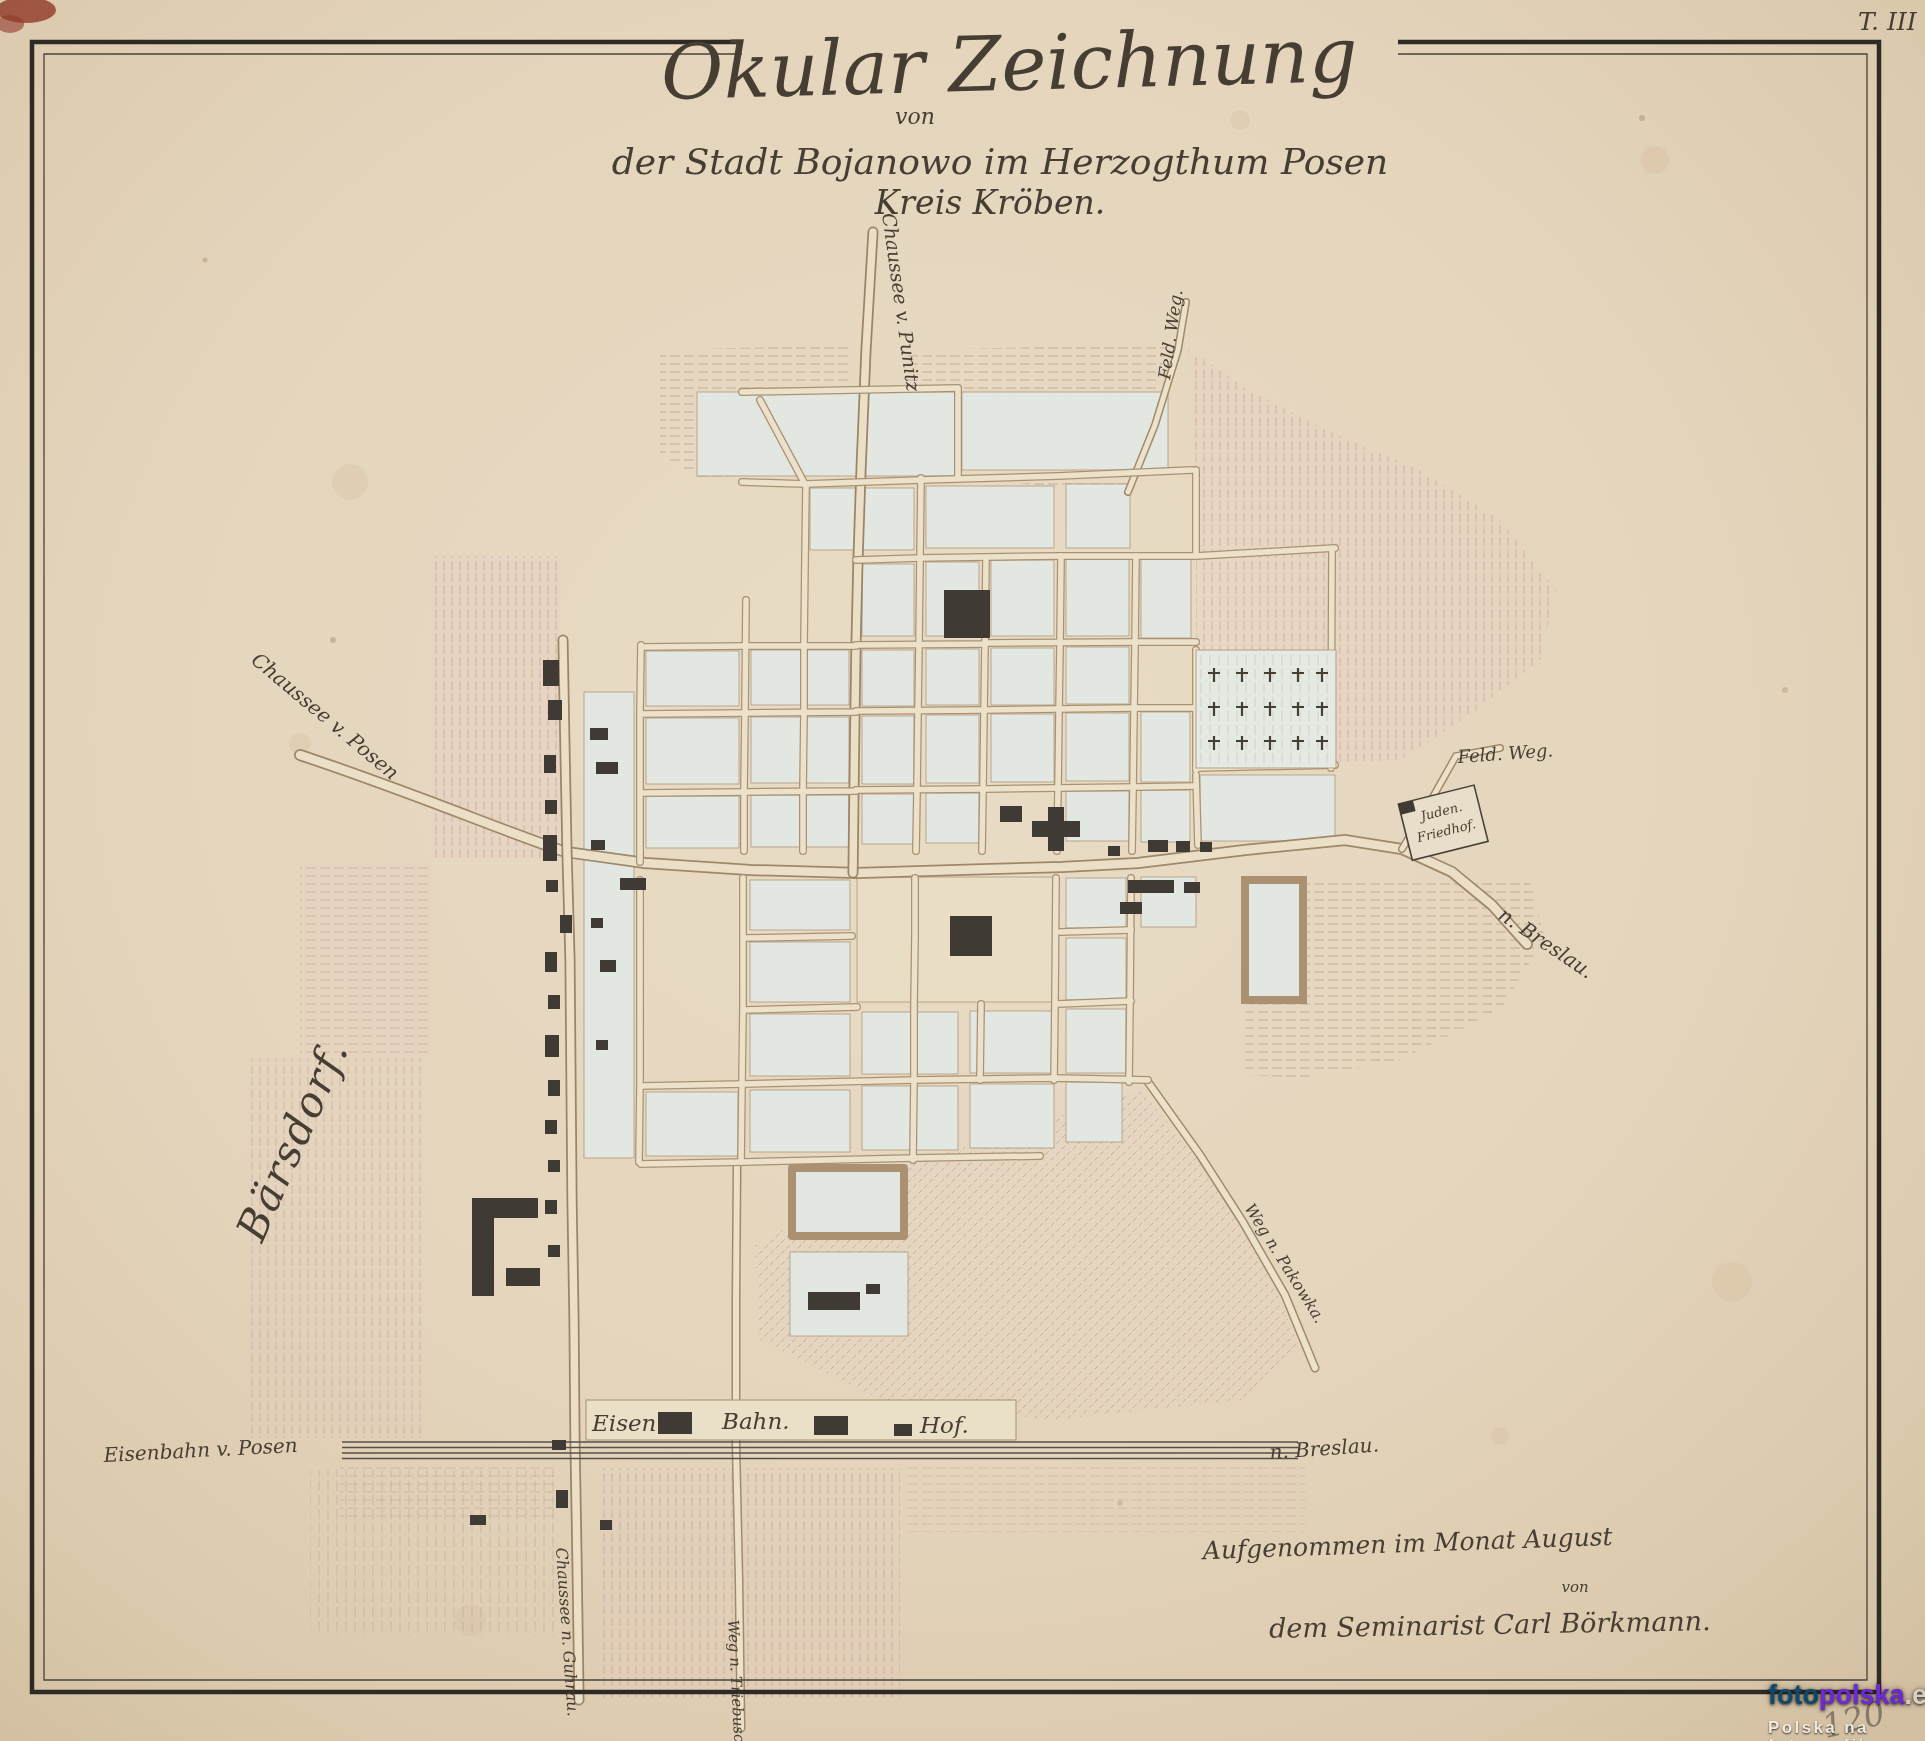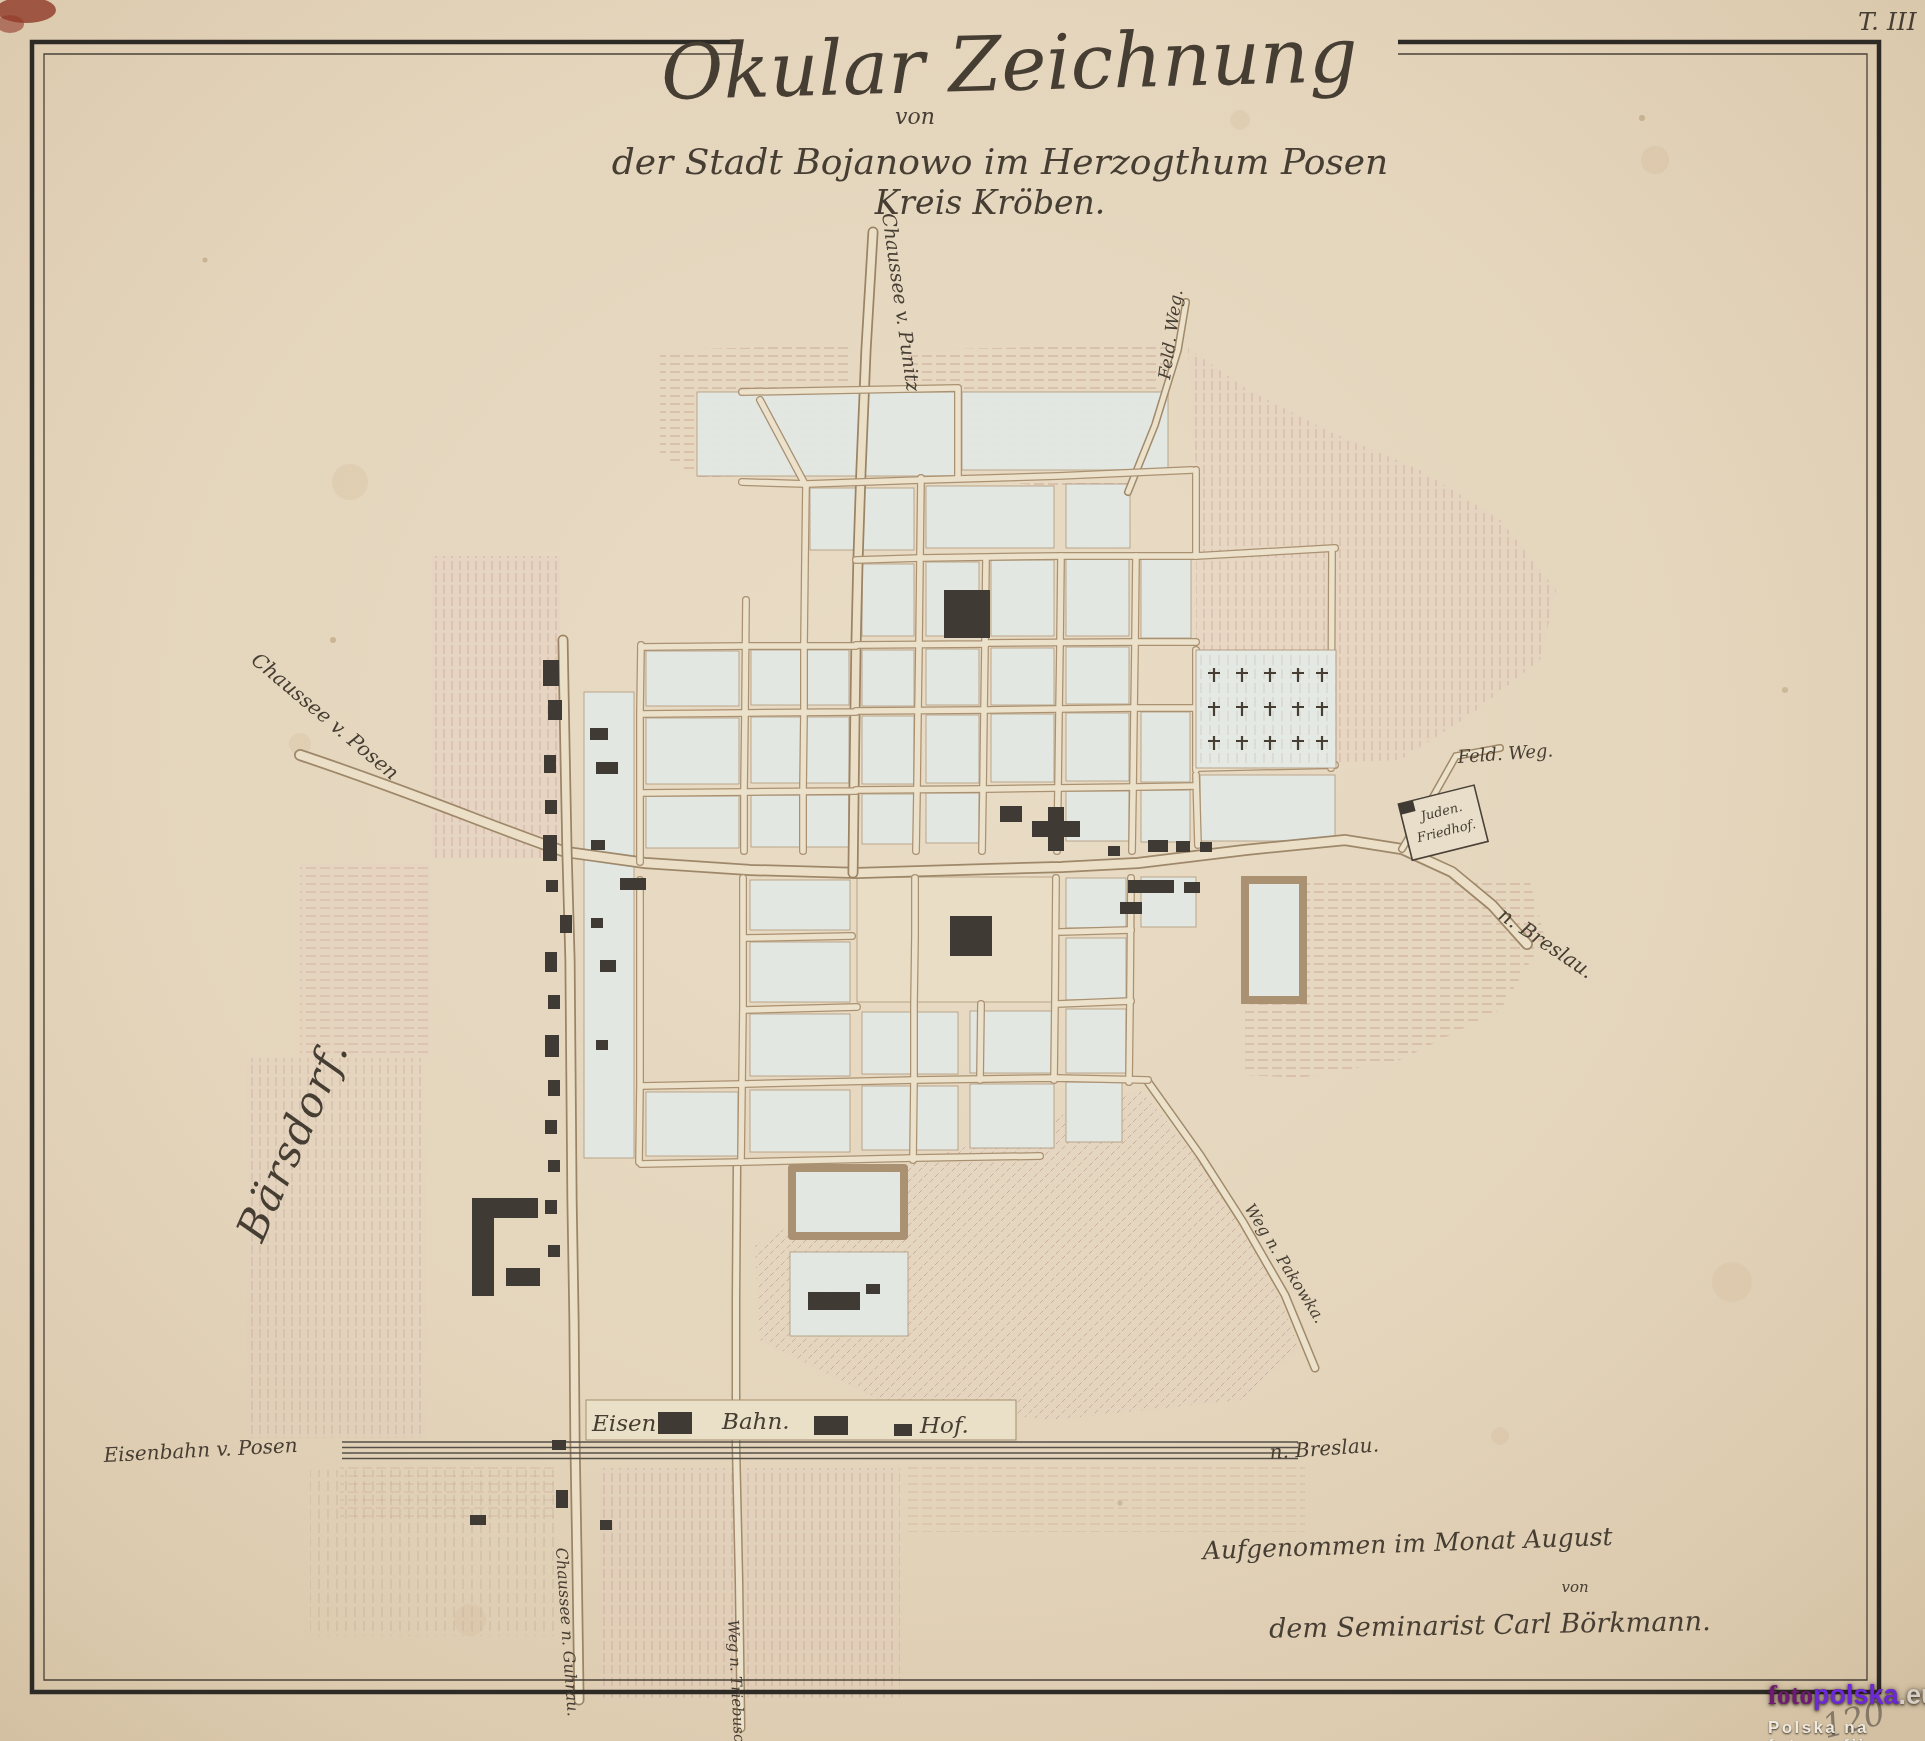--- a/index.html
+++ b/index.html
@@ -11,21 +11,21 @@
   }
   .page{position:relative;width:1925px;height:1741px;}
   svg{position:absolute;left:0;top:0;}
   .lbl{font-family:"DejaVu Serif",serif;font-style:italic;fill:#463e33;}
   .watermark{
     position:absolute;left:1768px;top:1681px;width:157px;
     font-family:"Liberation Sans",sans-serif;font-weight:bold;
     line-height:1.05;z-index:5;
   }
   .wm-brand{font-size:27px;letter-spacing:0px;text-shadow:0 1px 3px rgba(35,25,15,.9),0 0 6px rgba(35,25,15,.5);}
-  .wm-foto{color:#701a75;font-family:Liberation Serif, serif;}
+  .wm-foto{color:#0c4a6e;}
   .wm-polska{color:#6d28d9;}
   .wm-eu{color:#d6cfc4;}
   .wm-tagline{font-size:17px;color:#efeae0;letter-spacing:2.4px;margin-top:10px;
     text-shadow:0 1px 2px rgba(35,25,15,.9);}
   .pencil-number{
     position:absolute;left:1822px;top:1700px;
     font-family:"DejaVu Serif",serif;font-style:italic;
     font-size:33px;color:#7d7264;transform:rotate(-14deg);opacity:.9;z-index:4;
   }
 </style>

